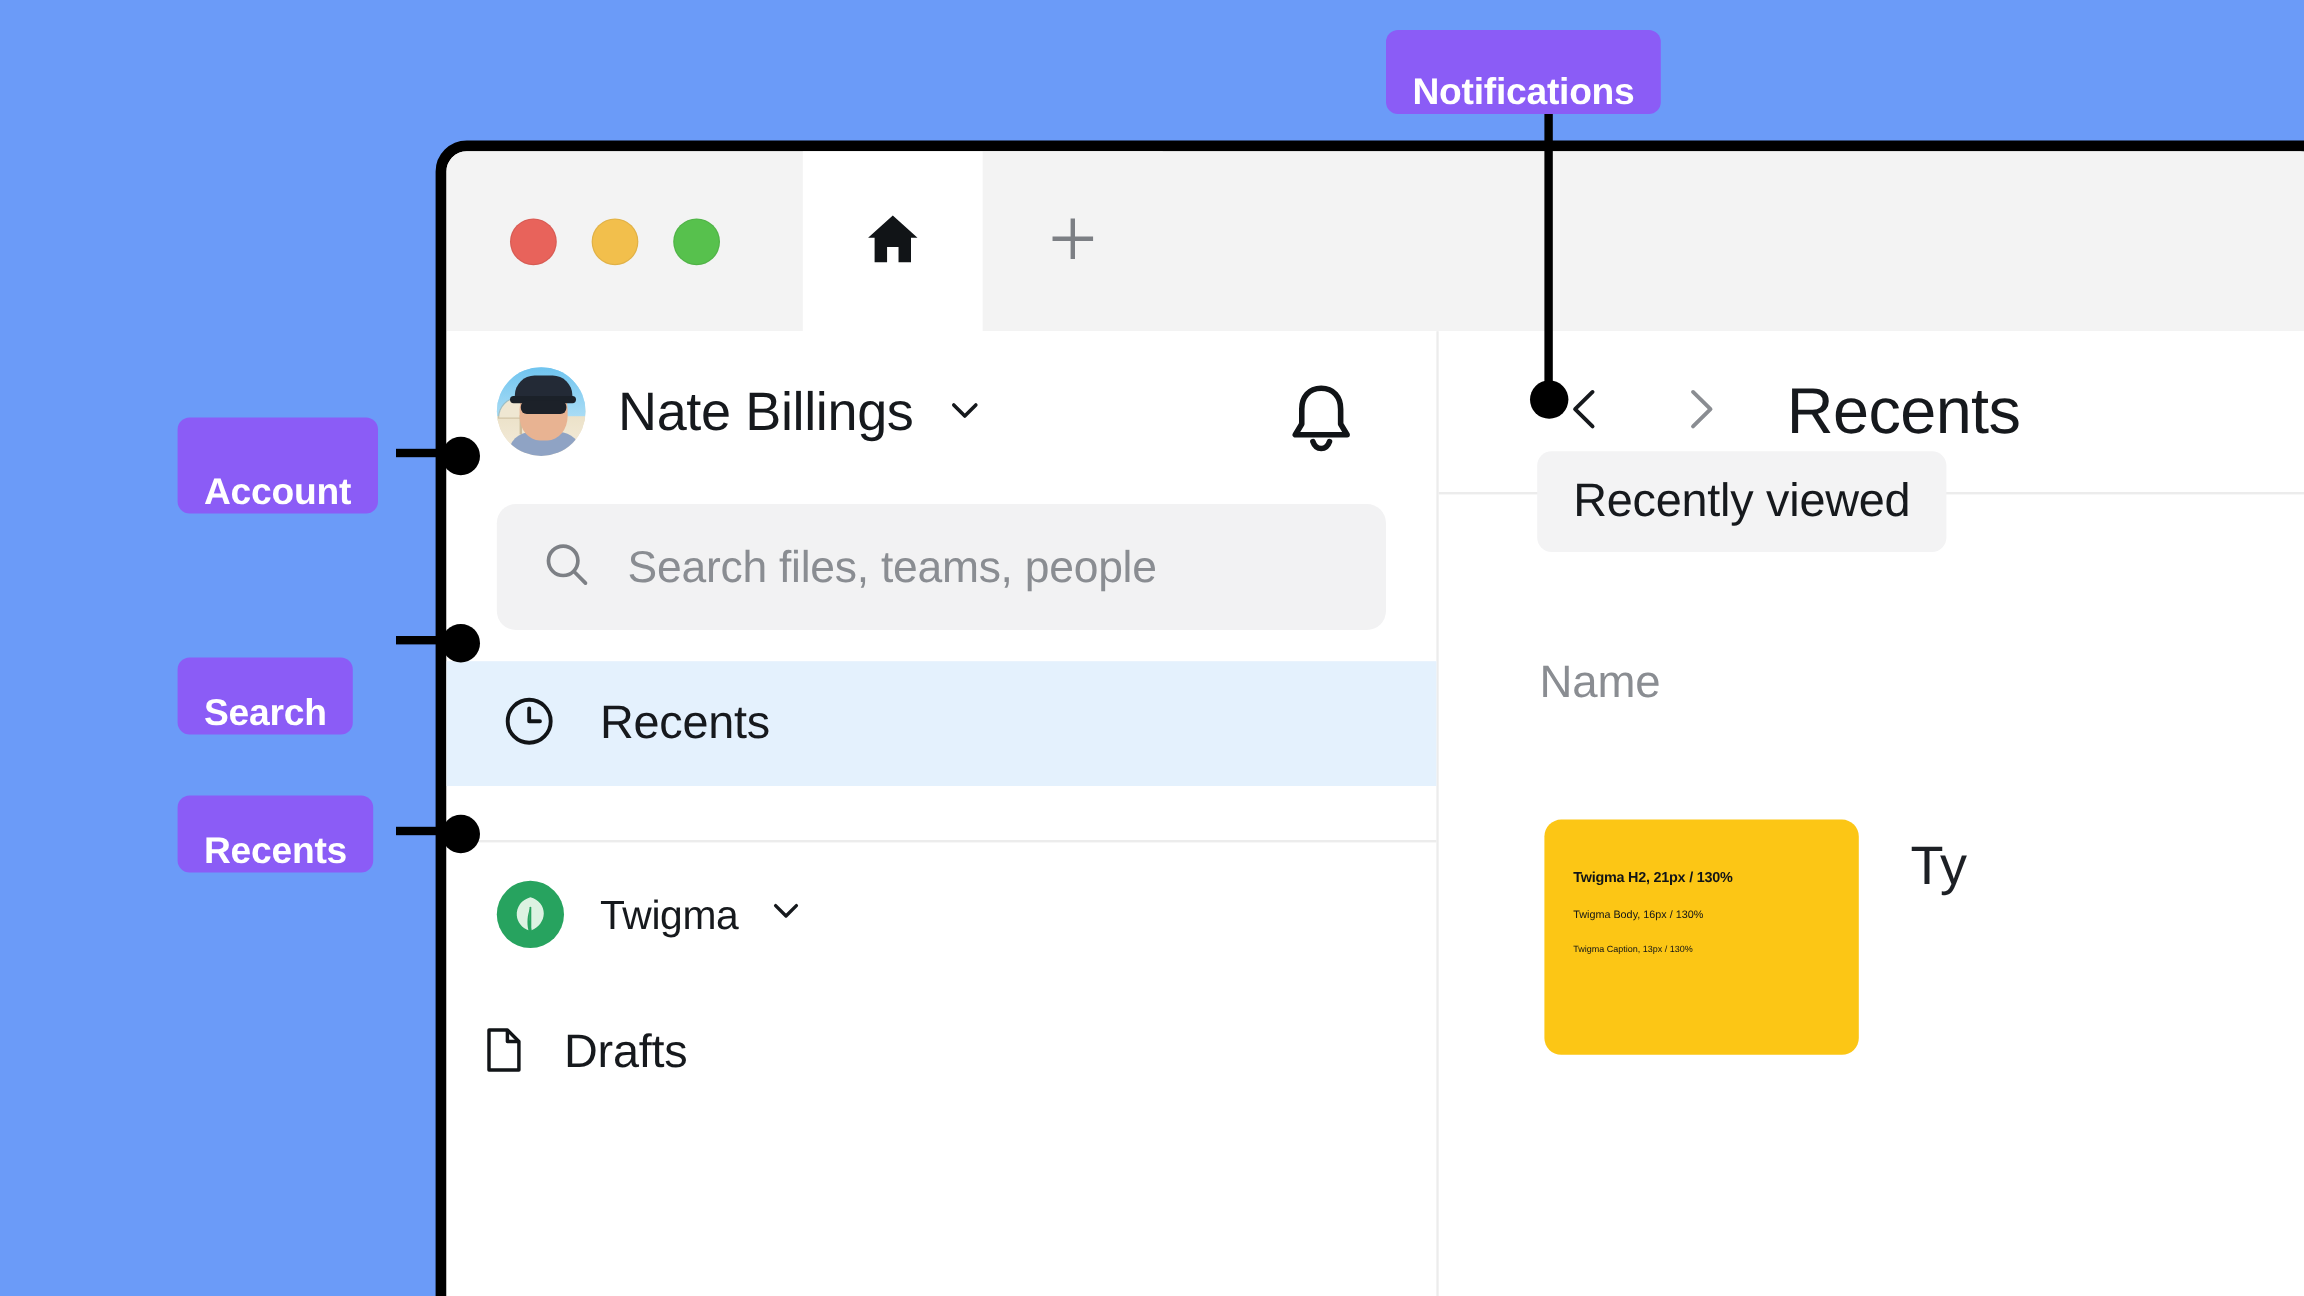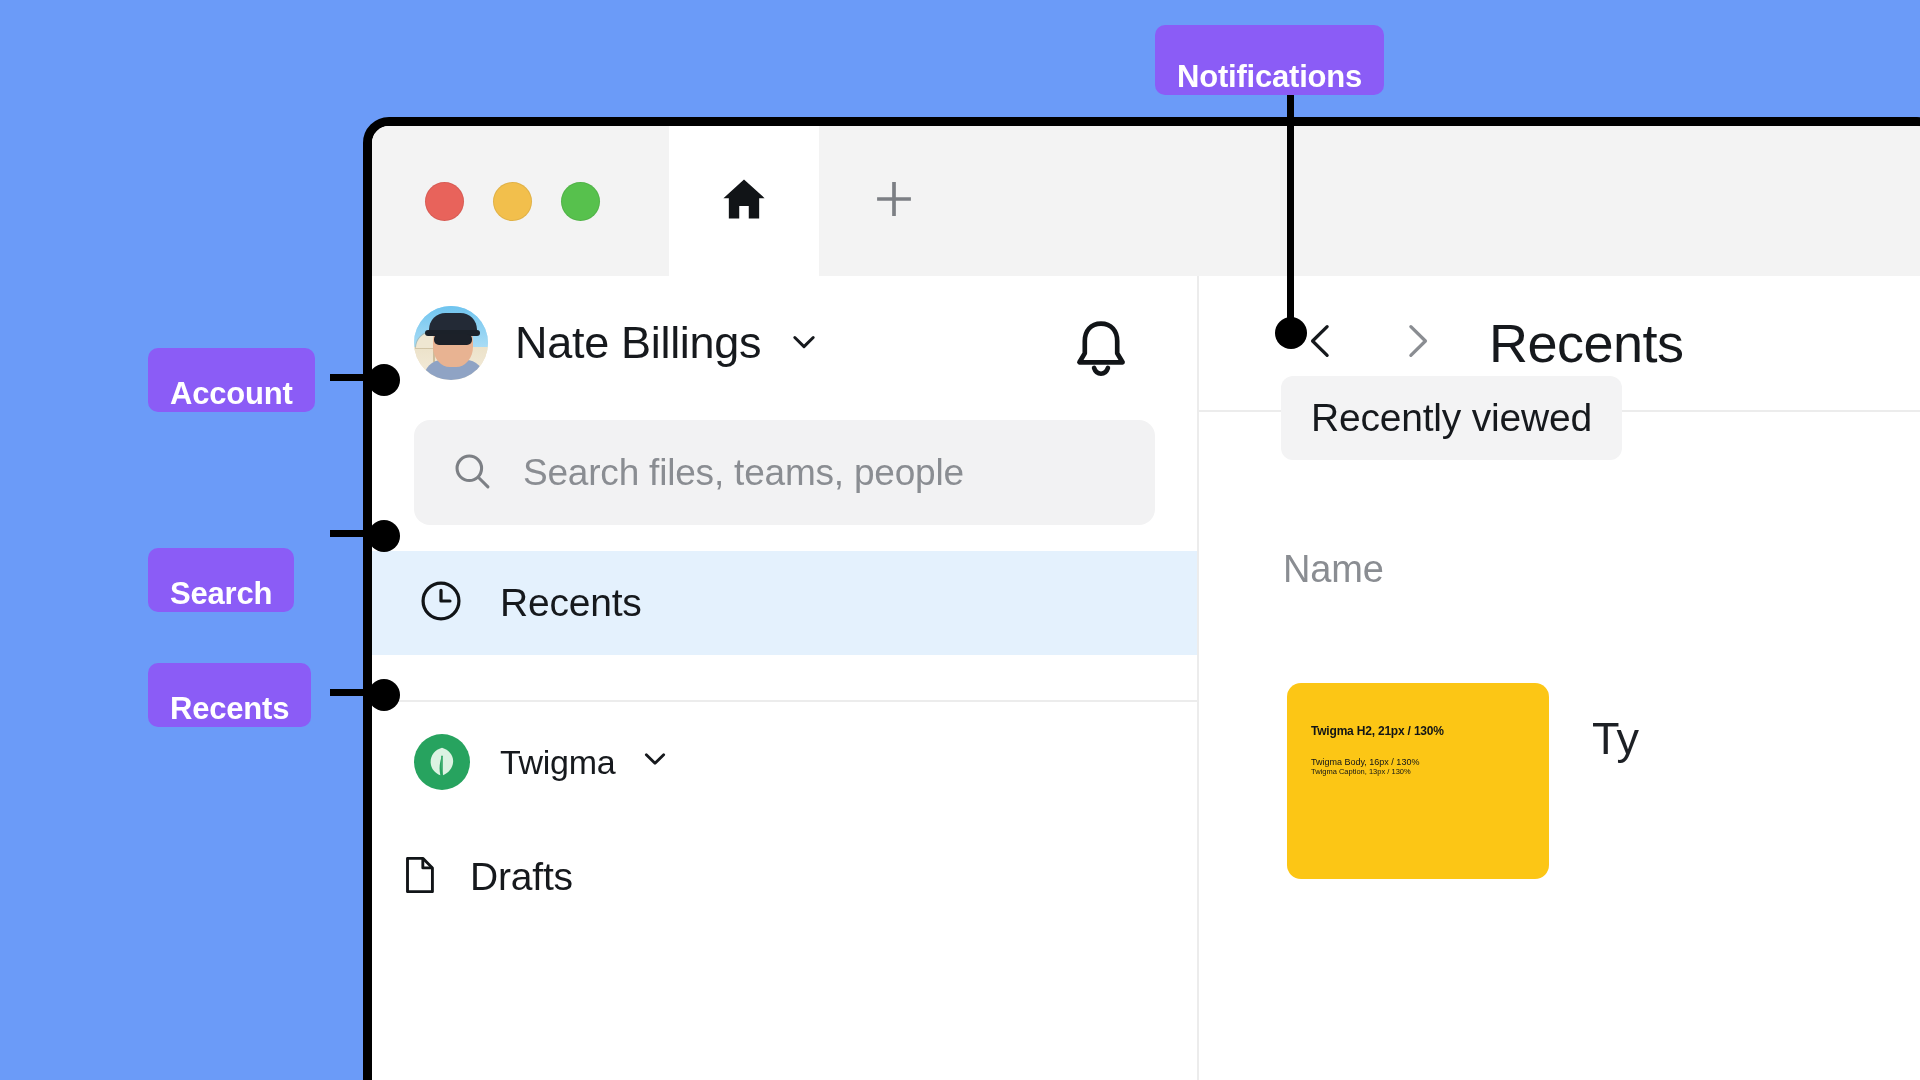--- a/index.html
+++ b/index.html
@@ -182,24 +182,24 @@
   
   #file-card{
     position:absolute; left:88px; top:407px;
     width:262px; height:196px;
     background:#fcc615; border-radius:14px;
     padding:22px 24px 0 24px; overflow:hidden;
   }
   #file-card .t-h1{ font-size:23px; font-weight:700; color:#111417; letter-spacing:-.5px; line-height:1.3; }
   #file-card .t-h2{ font-size:12px; font-weight:700; color:#111417; letter-spacing:-.2px; margin-top:19px; }
   #file-card .t-body{ font-size:9px; font-weight:400; color:#111417; margin-top:19px; }
-  #file-card .t-caption{ font-size:7.5px; font-weight:400; color:#111417; }
+  #file-card .t-caption{ font-size:7.5px; font-weight:400; color:#111417; margin-top:19px; }
 
   #file-title-partial{
-    position:absolute; left:393px; top:437px;
+    position:absolute; left:393px; top:420px;
     font-size:45px; font-weight:400; color:#1d2025;
     letter-spacing:-.4px; white-space:nowrap;
   }
 
   
   .callout{
     position:absolute;
     background:#8b5cf6; border-radius:10px;
     display:flex; align-items:flex-end; justify-content:center;
     padding:0 22px;
@@ -213,21 +213,21 @@
   .leader-v{ position:absolute; width:7px; background:#000; z-index:39; }
   .leader-dot{
     position:absolute; width:32px; height:32px; border-radius:50%;
     background:#000; z-index:41;
   }
 
   #callout-notifications{ left:1155px; top:25px; height:70px; }
   #leader-notifications{ left:1287px; top:95px; height:240px; }
   #dot-notifications{ left:1275px; top:317px; }
 
-  #callout-account{ left:148px; top:348px; height:64px; }
+  #callout-account{ left:148px; top:348px; height:80px; }
   #leader-account{ left:330px; top:374px; width:64px; }
   #dot-account{ left:368px; top:364px; }
 
   #callout-search{ left:148px; top:504px; height:64px;margin-top:44px; }
   #leader-search{ left:330px; top:530px; width:64px; }
   #dot-search{ left:368px; top:520px; }
 
   #callout-recents{ left:148px; top:663px; height:64px; }
   #leader-recents{ left:330px; top:689px; width:64px; }
   #dot-recents{ left:368px; top:679px; }

